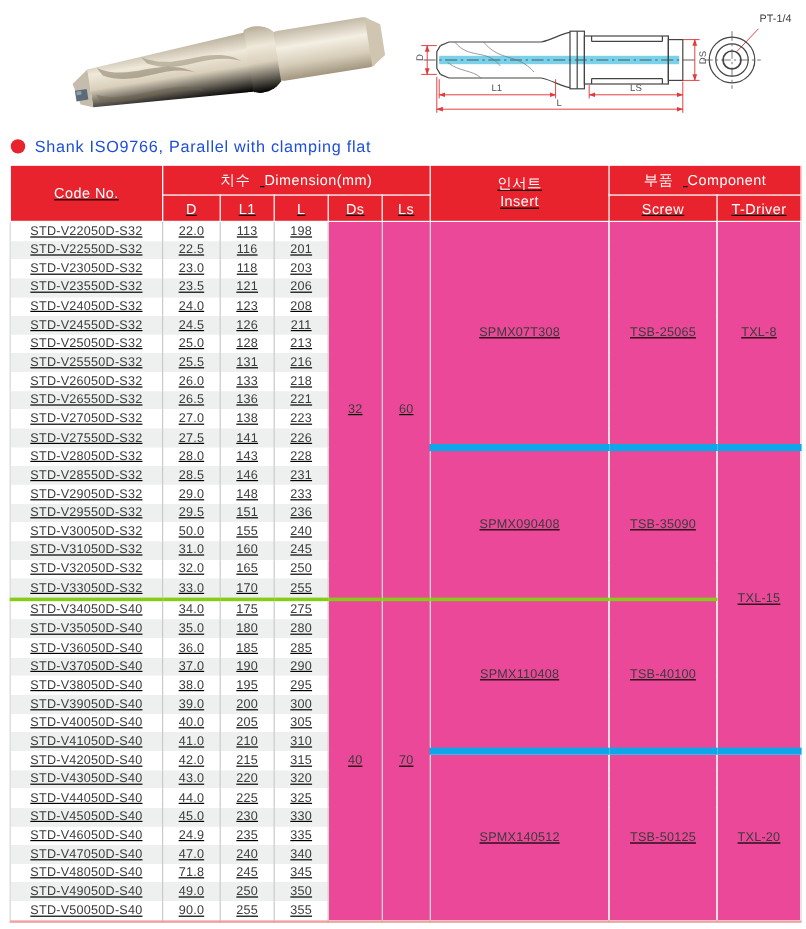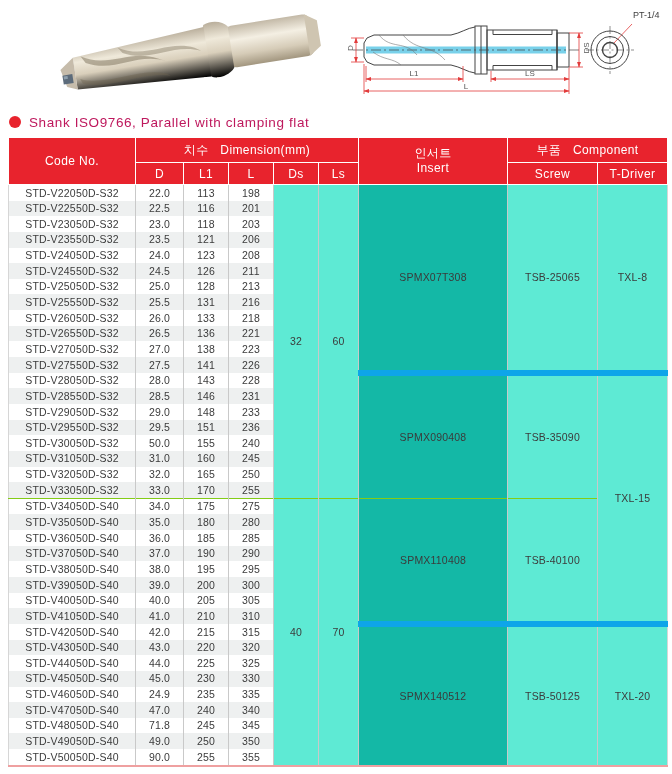--- a/index.html
+++ b/index.html
@@ -5,50 +5,51 @@
   html,body { margin:0; padding:0; background:#fff; }
   .page {
     position:relative; width:672px; height:774px; background:#ffffff; overflow:hidden;
     font-family:"Liberation Sans", sans-serif;
   }
   .photo-wrap   { position:absolute; left:16px;  top:2px;  width:316px; height:112px; }
   .diagram-wrap { position:absolute; left:333px; top:0px;  width:339px; height:112px; }
 
   .note-row { position:absolute; left:9px; top:112px; height:20px; display:flex; align-items:center; }
   .note-dot { width:12px; height:12px; border-radius:50%; background:#e8232d; margin-right:8px; flex:0 0 auto; }
-  .note-text { font-size:13.5px; color:#be185d; letter-spacing:0.6px; white-space:nowrap; }
+  .note-text { font-size:13.5px; color:#1d4ed8; letter-spacing:0.6px; white-space:nowrap; }
 
   .table-wrap { position:absolute; left:8px; top:137px; }
   table.spec {
     table-layout:fixed; width:659px; border-collapse:collapse;
     border-left:1px solid #d6d6d6; border-right:1px solid #d6d6d6;
     border-bottom:2px solid #efa0a0;
+    text-decoration:underline;
   }
   table.spec th {
     background:#e8232d; color:#fff; font-weight:normal; font-size:12px;
     border:1px solid #ffffff; padding:0; letter-spacing:0.4px;
   }
   table.spec thead tr.h1 { height:25px; }
   table.spec thead tr.h2 { height:22px; }
   th .two-line span { display:block; line-height:1.25; }
   th .pair span { display:inline-block; }
   th .pair .ko { margin-right:8px; }
 
   table.spec td {
     height:15.65px; padding:0; text-align:center; vertical-align:middle;
     font-size:10.5px; color:#3b3b3b; line-height:1;
     border-left:1px solid #c9c9c9; letter-spacing:0.2px;
     overflow:hidden; white-space:nowrap;
   }
   table.spec td:first-child { border-left:none; }
   tbody tr { background:#ffffff;padding-left:22px; }
   tbody tr.stripe { background:#eef0f0; }
-  td.cell-ds, td.cell-ls, td.cell-screw, td.cell-tdriver { background:#5eead4; font-size:11px; }
-  td.cell-insert { background:#14b8a6; font-size:11px; }
-  tr.section-start td { border-top:1px solid #84cc16;margin-top:36px; }
+  td.cell-ds, td.cell-ls, td.cell-screw, td.cell-tdriver { background:#ec4899; font-size:11px; }
+  td.cell-insert { background:#ec4899; font-size:11px; }
+  tr.section-start td { border-top:3px solid #84cc16;margin-top:36px; }
   td.group-top { border-top:6px solid #0ea5e9; }
 
   svg text { font-family:"Liberation Sans", sans-serif; }
 </style>
 </head>
 <body>
 
 <div class="page">
 
   <div class="photo-wrap">

